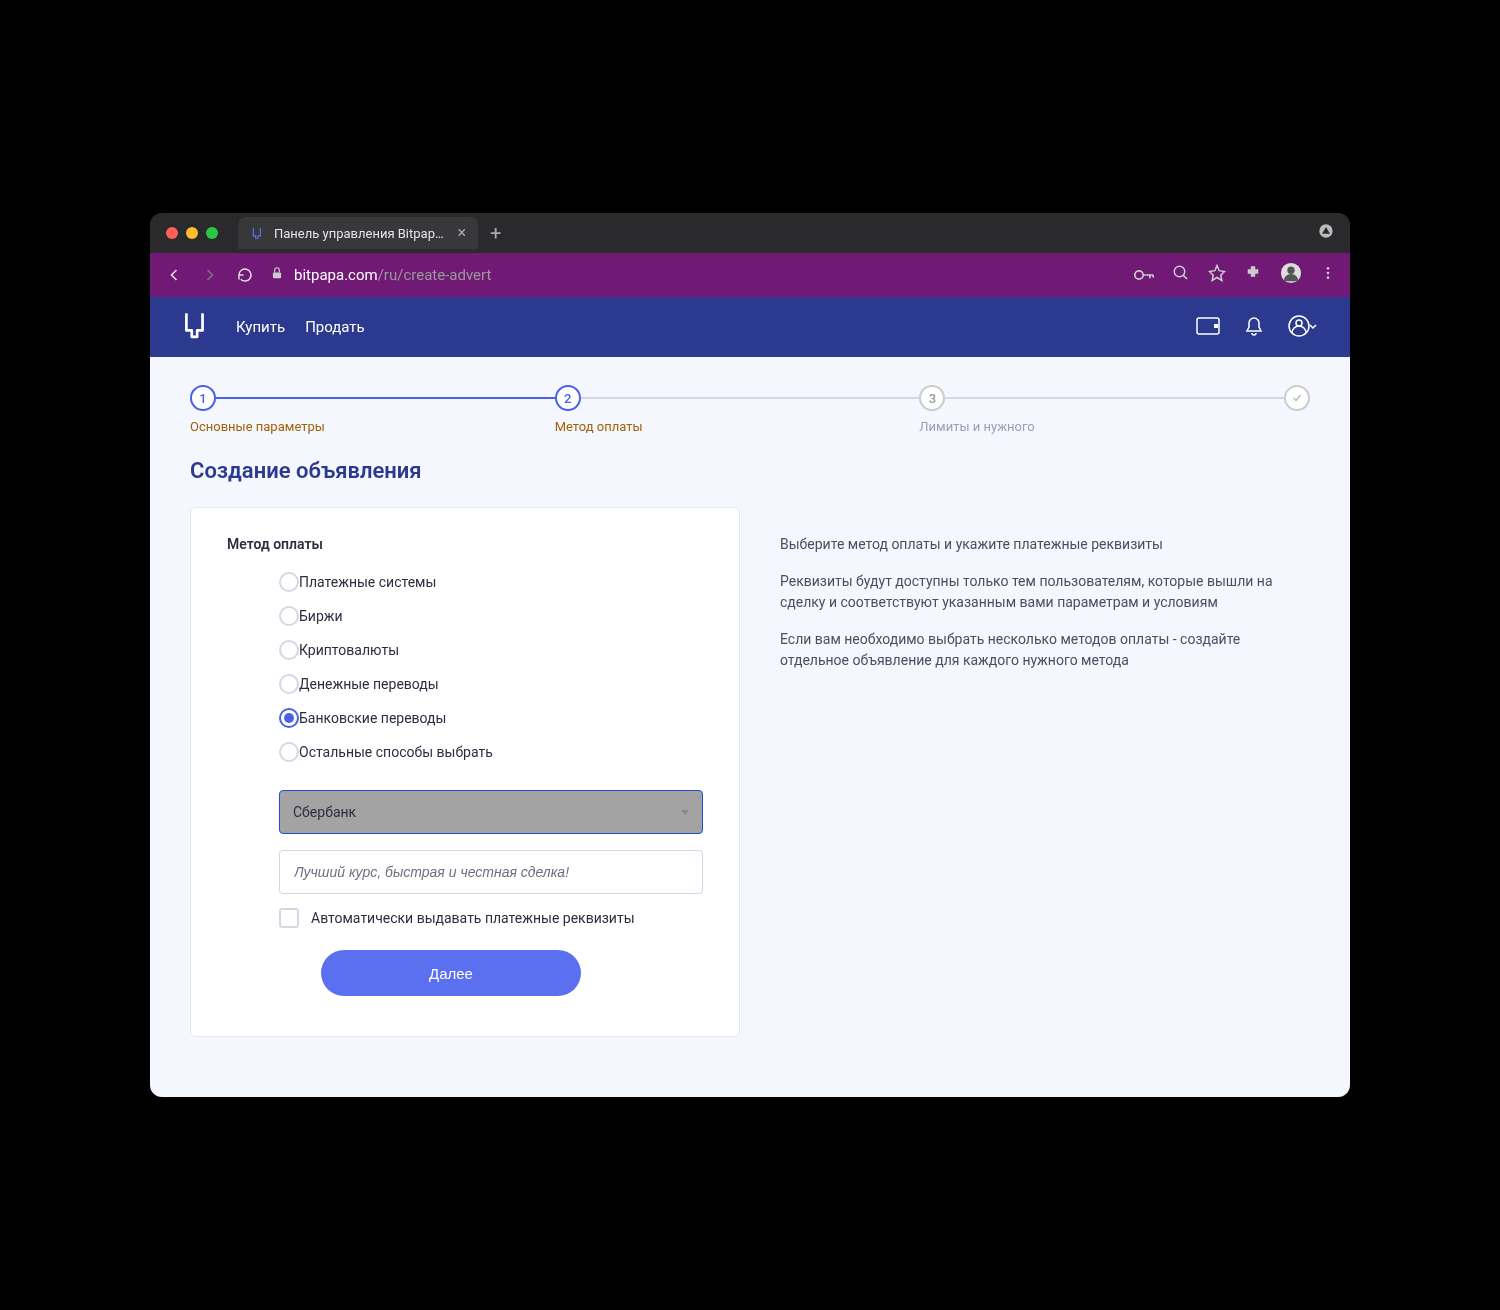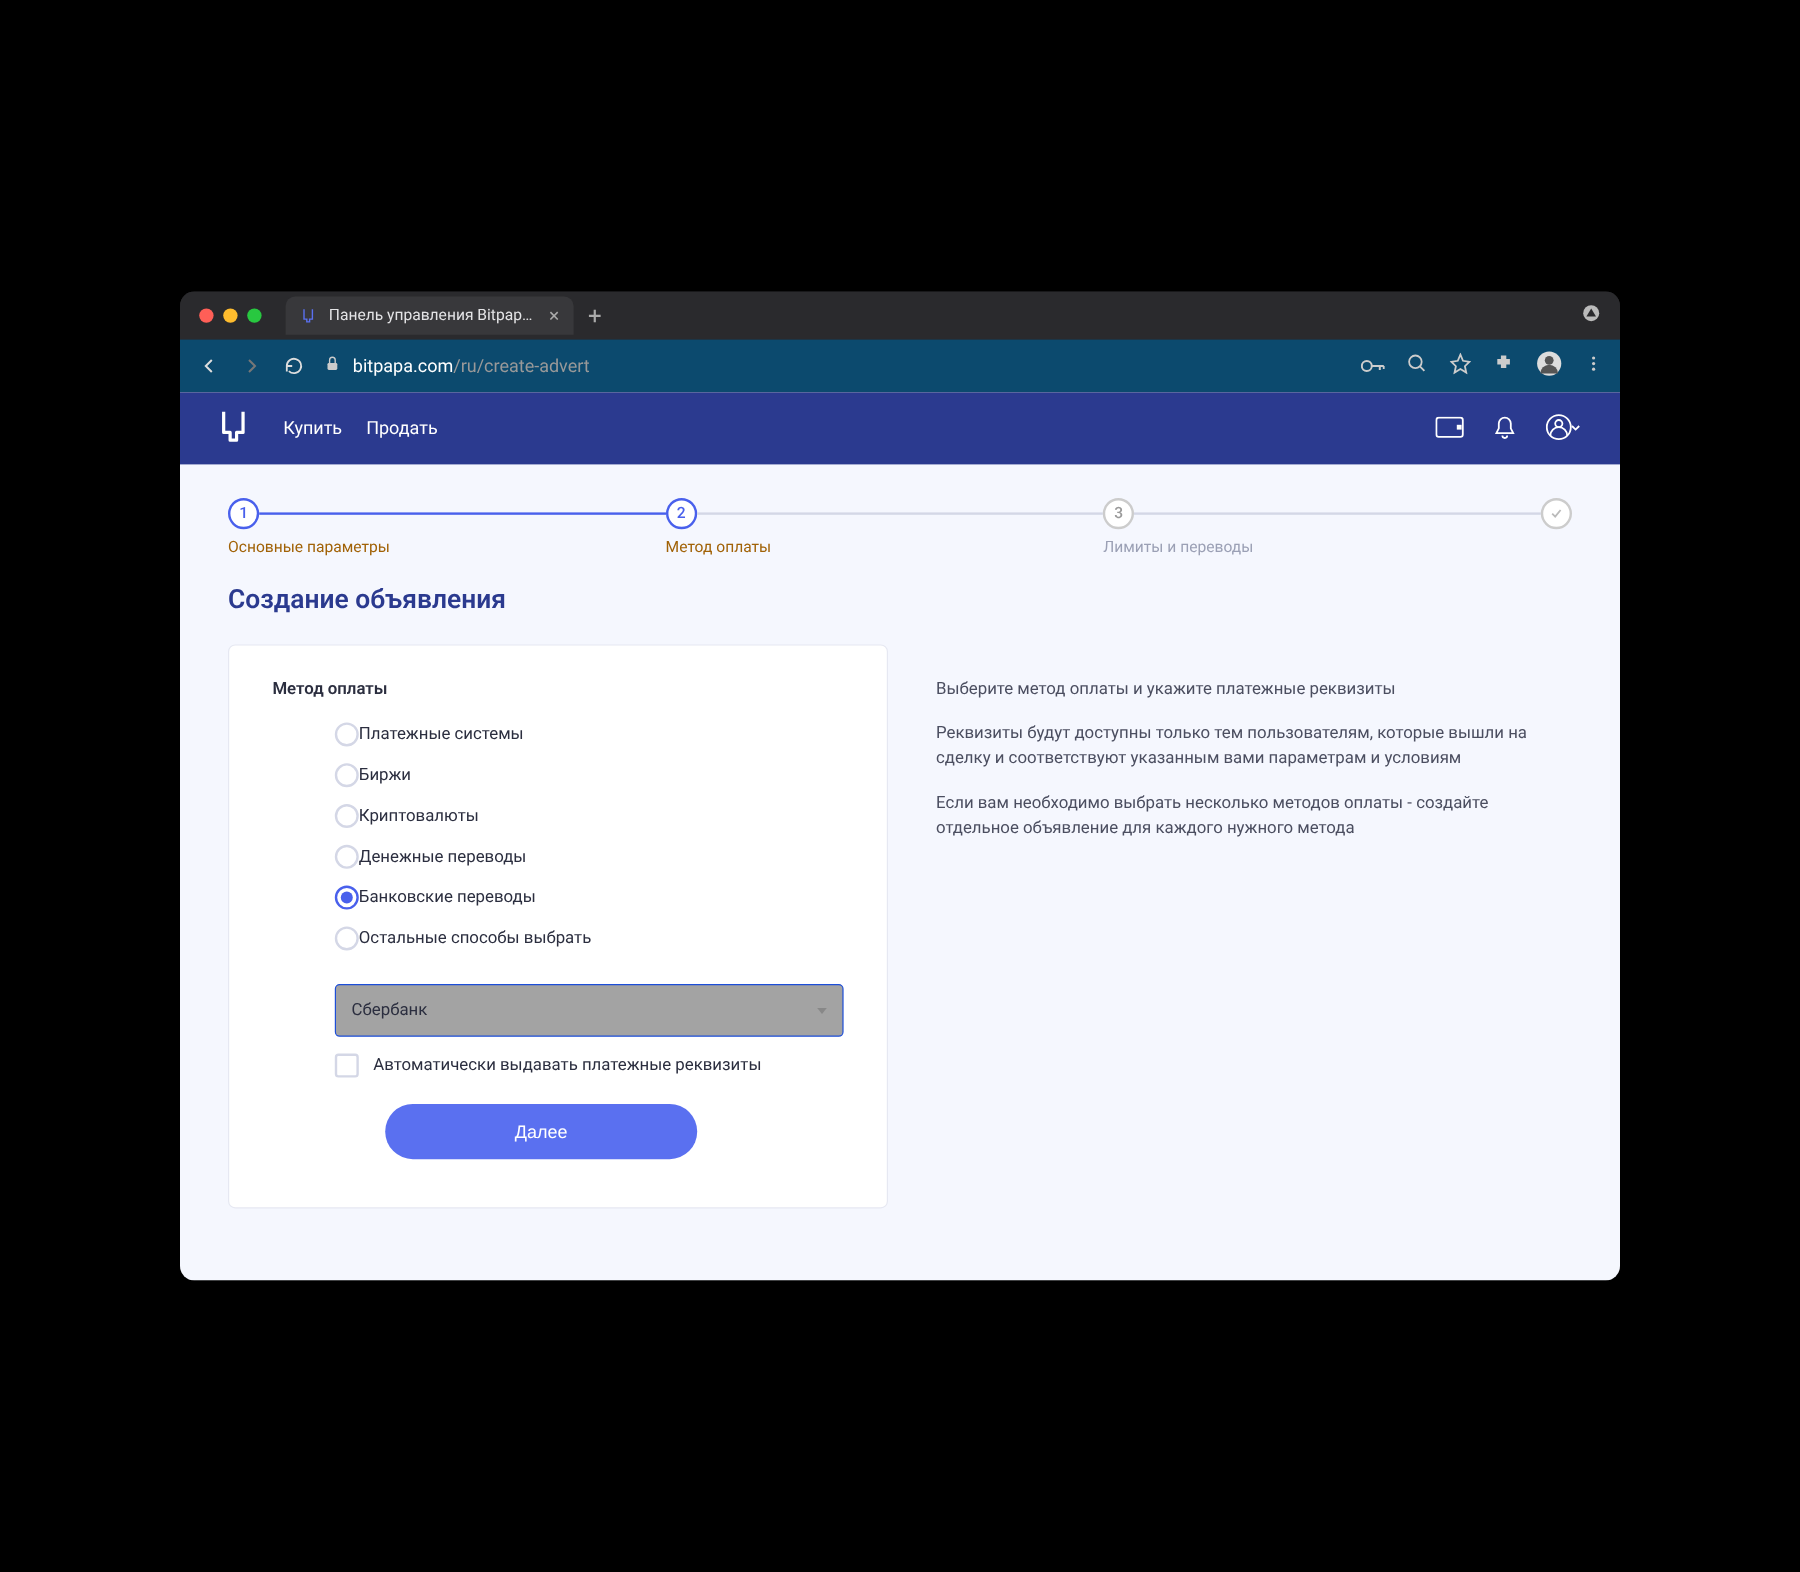--- a/index.html
+++ b/index.html
@@ -43,21 +43,21 @@
   max-width: 240px;
   color: #e4e4e6;
   font-size: 13px;
 }
 .tab-favicon { width: 16px; height: 16px; display:flex; align-items:center; justify-content:center; }
 .tab-title { white-space: nowrap; overflow: hidden; text-overflow: ellipsis; flex: 1; }
 .tab-close { color: #aaa; font-size: 16px; line-height: 1; cursor: pointer; }
 .new-tab { color: #aaa; font-size: 20px; margin-left: 12px; cursor: pointer; }
 .titlebar-right { margin-left: auto; color: #aaa; }
 .addr-bar {
-  background: #0c4a6e;
+  background: #701a75;
   height: 44px;
   display: flex;
   align-items: center;
   padding: 0 14px;
   gap: 16px;
 }
 .nav-arrow, .nav-icon { color: #bbb; display:flex; align-items:center; cursor:pointer; }
 .url-area {
   flex: 1;
   display: flex;
@@ -337,21 +337,21 @@
             <div class="step-circle">2</div>
             <div class="step-line" style="background:#d4d7e6"></div>
           </div>
           <div class="step-label">Метод оплаты</div>
         </div>
         <div class="step" style="flex:1">
           <div class="step-row">
             <div class="step-circle">3</div>
             <div class="step-line"></div>
           </div>
-          <div class="step-label">Лимиты и переводы</div>
+          <div class="step-label">Лимиты и нужного</div>
         </div>
         <div class="step step-final">
           <div class="step-row">
             <div class="step-circle">
               <svg width="12" height="12" viewBox="0 0 24 24">
                   <path d="M5 12l5 5 9-11" fill="none" stroke="#bbb" stroke-width="3"></path>
                 </svg>
             </div>
           </div>
         </div>
@@ -388,20 +388,21 @@
               <span class="radio"></span>
               <span class="radio-label">Остальные способы выбрать</span>
             </div>
           </div>
 
           <div class="form-col">
             <div class="select-field">
               <span>Сбербанк</span>
               <span class="chev-down"></span>
             </div>
+            <input class="text-input" value="Лучший курс, быстрая и честная сделка!" style="">
           </div>
 
           <div class="checkbox-row">
             <span class="checkbox"></span>
             <span class="checkbox-label">Автоматически выдавать платежные реквизиты</span>
           </div>
 
           <button class="primary-btn">Далее</button>
         </div>
 

